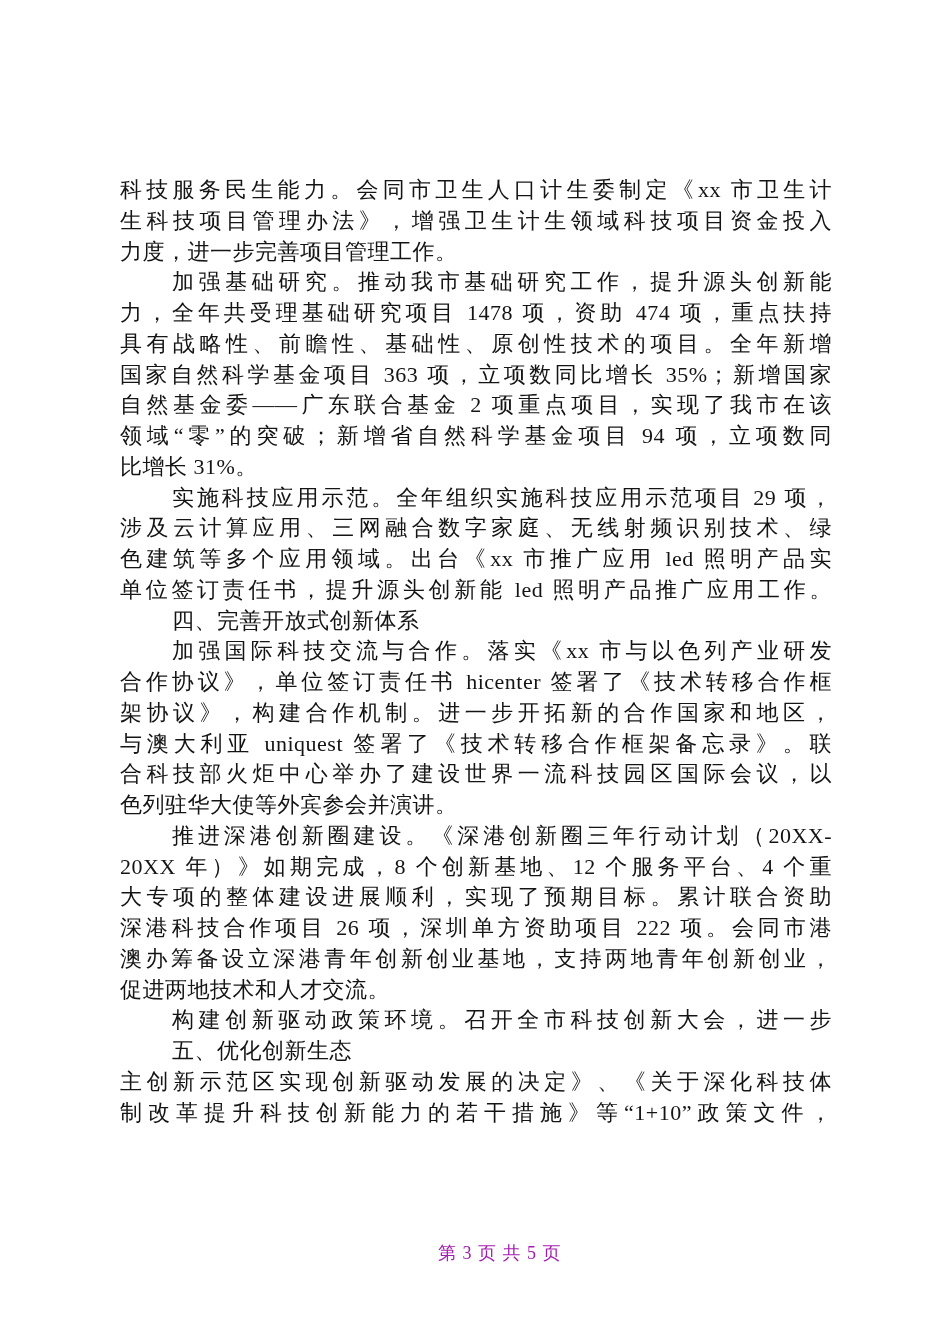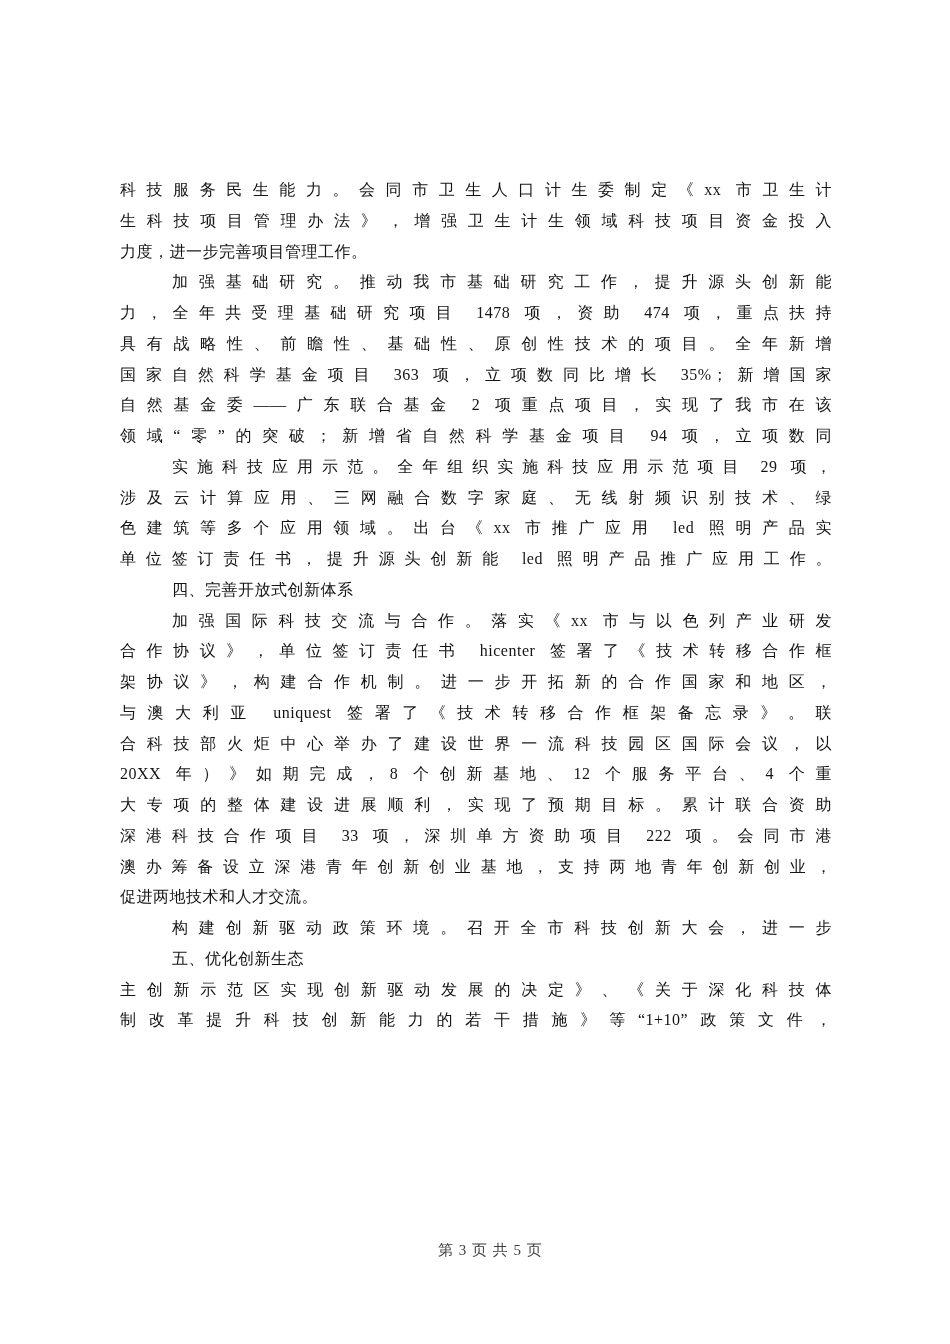--- a/index.html
+++ b/index.html
@@ -16,73 +16,76 @@
     font-family: "Liberation Serif", "DejaVu Serif", serif;
     color: #141414;
   }
   .doc-body {
     position: absolute;
     left: 120px;
     top: 175px;
     width: 712px;
   }
   .line {
-    font-size: 16px;
+    font-size: 22px;
     line-height: 30.75px;
     height: 30.75px;
     overflow: hidden;
     white-space: normal;
     letter-spacing: 0.5px;
   }
   
   .line.fill {
     text-align: justify;
     text-align-last: justify;
   }
   
   .line.indent {
     padding-left: 52px;
   }
   .footer {
     position: absolute;
     left: 438px;
     top: 1241px;
-    font-size: 15px;
+    font-size: 18px;
     letter-spacing: 1px;
-    color: #404040;
+    color: #a21caf;
     white-space: nowrap;
   }
 </style>
 </head>
 <body>
 
 <div class="page">
   <div class="doc-body" id="doc-body">
       <div class="line fill">科技服务民生能力。会同市卫生人口计生委制定《xx 市卫生计</div>
       <div class="line fill">生科技项目管理办法》，增强卫生计生领域科技项目资金投入</div>
       <div class="line">力度，进一步完善项目管理工作。</div>
       <div class="line indent fill">加强基础研究。推动我市基础研究工作，提升源头创新能</div>
       <div class="line fill">力，全年共受理基础研究项目 1478 项，资助 474 项，重点扶持</div>
       <div class="line fill">具有战略性、前瞻性、基础性、原创性技术的项目。全年新增</div>
       <div class="line fill">国家自然科学基金项目 363 项，立项数同比增长 35%；新增国家</div>
       <div class="line fill">自然基金委——广东联合基金 2 项重点项目，实现了我市在该</div>
       <div class="line fill">领域“零”的突破；新增省自然科学基金项目 94 项，立项数同</div>
+      <div class="line">比增长 31%。</div>
       <div class="line indent fill">实施科技应用示范。全年组织实施科技应用示范项目 29 项，</div>
       <div class="line fill">涉及云计算应用、三网融合数字家庭、无线射频识别技术、绿</div>
       <div class="line fill">色建筑等多个应用领域。出台《xx 市推广应用 led 照明产品实</div>
       <div class="line fill">单位签订责任书，提升源头创新能 led 照明产品推广应用工作。</div>
       <div class="line indent">四、完善开放式创新体系</div>
       <div class="line indent fill">加强国际科技交流与合作。落实《xx 市与以色列产业研发</div>
       <div class="line fill">合作协议》，单位签订责任书 hicenter 签署了《技术转移合作框</div>
       <div class="line fill">架协议》，构建合作机制。进一步开拓新的合作国家和地区，</div>
       <div class="line fill">与澳大利亚 uniquest 签署了《技术转移合作框架备忘录》。联</div>
       <div class="line fill">合科技部火炬中心举办了建设世界一流科技园区国际会议，以</div>
+      <div class="line">色列驻华大使等外宾参会并演讲。</div>
+      <div class="line indent fill">推进深港创新圈建设。《深港创新圈三年行动计划（20XX-</div>
       <div class="line fill">20XX 年）》如期完成，8 个创新基地、12 个服务平台、4 个重</div>
       <div class="line fill">大专项的整体建设进展顺利，实现了预期目标。累计联合资助</div>
-      <div class="line fill">深港科技合作项目 33 项，深圳单方资助项目 222 项。会同市港</div>
+      <div class="line fill">深港科技合作项目 26 项，深圳单方资助项目 222 项。会同市港</div>
       <div class="line fill">澳办筹备设立深港青年创新创业基地，支持两地青年创新创业，</div>
       <div class="line">促进两地技术和人才交流。</div>
       <div class="line indent fill">构建创新驱动政策环境。召开全市科技创新大会，进一步</div>
       <div class="line indent">五、优化创新生态</div>
       <div class="line fill">主创新示范区实现创新驱动发展的决定》、《关于深化科技体</div>
       <div class="line fill">制改革提升科技创新能力的若干措施》等“1+10”政策文件，</div>
     </div>
   <div class="footer">
     <span>第 3 页  共 5 页</span>
   </div>

